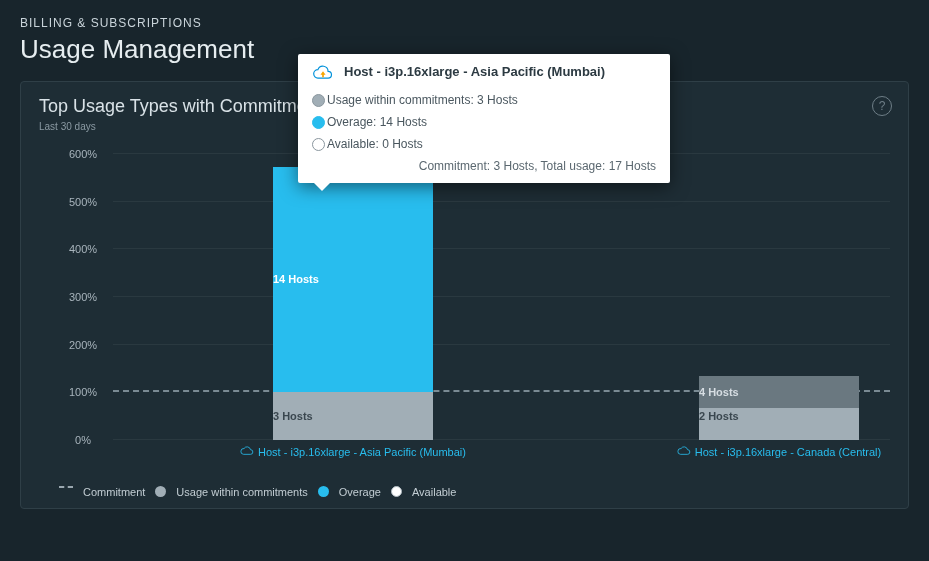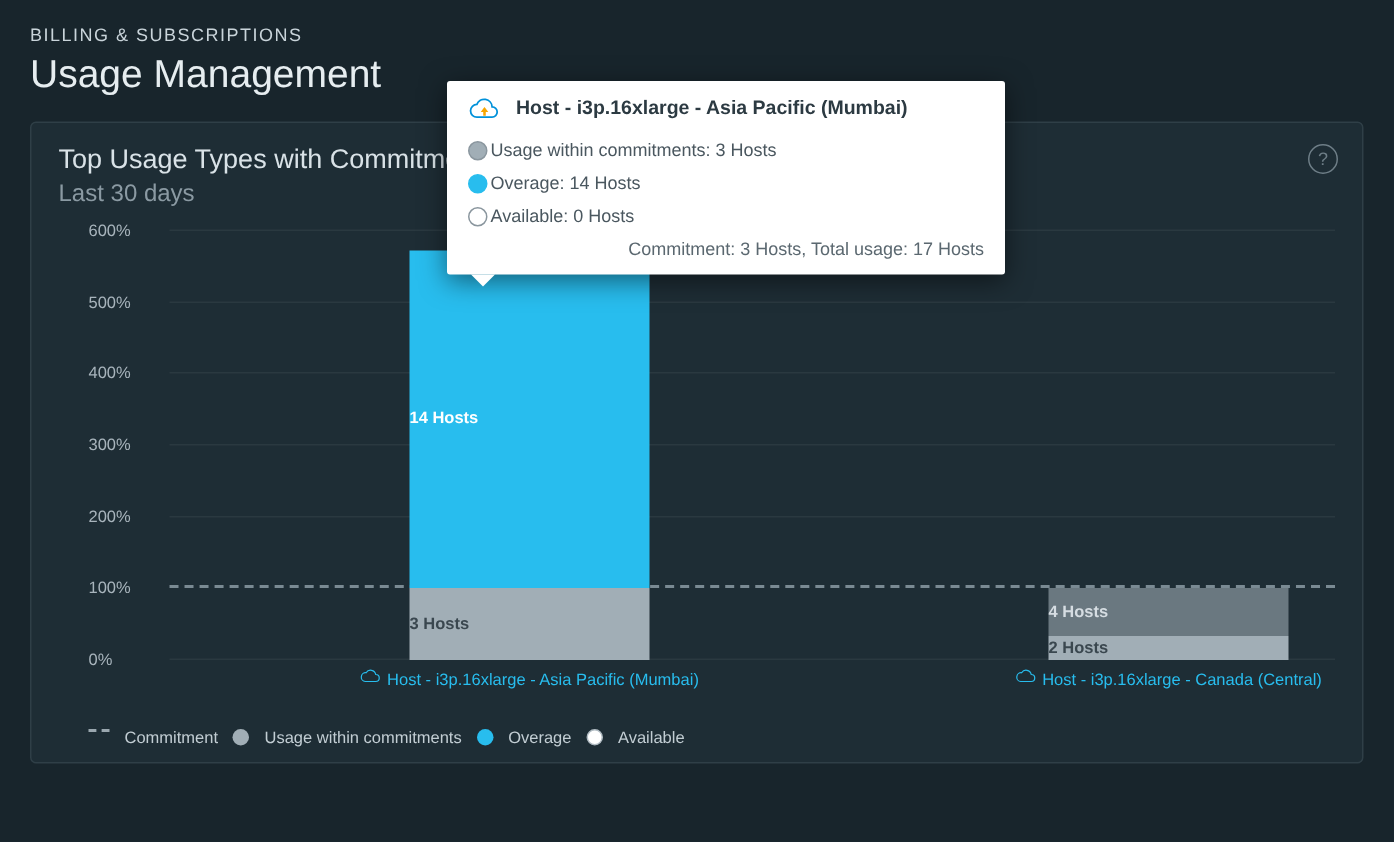--- a/index.html
+++ b/index.html
@@ -1,25 +1,25 @@
 <!DOCTYPE html>
 <html><head>
 <meta charset="utf-8">
 <style>
   html,body{margin:0;padding:0;background:#18252c;font-family:"Segoe UI",Arial,sans-serif;color:#c9d4da;width:929px;height:561px;overflow:hidden}
   .page{padding:16px 20px 0 20px;position:relative}
   .breadcrumb{font-size:12px;letter-spacing:1px;color:#c9d4da}
   .title{font-size:26px;font-weight:300;color:#e6edf0;margin:4px 0 16px 0}
   .panel{background:#1e2d35;border:1px solid #2f3f47;border-radius:4px;padding:14px 18px 8px 18px;position:relative;height:428px;box-sizing:border-box}
   .panel-title{font-size:18px;color:#d9e2e7;font-weight:400}
-  .panel-sub{font-size:16px;color:#8b9aa3;margin-top:4px}
+  .panel-sub{font-size:10px;color:#8b9aa3;margin-top:4px}
   .help{position:absolute;top:14px;right:16px;width:18px;height:18px;border:1px solid #6e7e87;border-radius:50%;color:#6e7e87;font-size:12px;line-height:18px;text-align:center}
   .chart{position:absolute;left:38px;right:18px;top:72px;bottom:52px}
   .plot{position:absolute;left:54px;right:0;top:0;bottom:16px}
-  .yticks div{position:absolute;left:-54px;width:48px;text-align:left;font-size:11px;color:#a8b4bc;transform:translateY(50%)}
+  .yticks div{position:absolute;left:-54px;width:48px;text-align:center;font-size:11px;color:#a8b4bc;transform:translateY(50%)}
   .gline{position:absolute;left:0;right:0;height:0;border-top:1px solid #2a3940}
   .gline.d{border-top:2px dashed #7a8a93}
   .barwrap{position:absolute;bottom:0;width:160px}
   .seg{width:100%;font-size:11px;font-weight:600}
   .seg-overage{background:#28bdee;color:#fff}
   .seg-within{background:#a1aeb6;color:#3a474f}
   .seg-avail{background:#6a7880;color:#d6dde2}
   .xlabel{position:absolute;top:100%;margin-top:6px;width:260px;left:50%;transform:translateX(-50%);text-align:center;font-size:11px;color:#28bdee;white-space:nowrap}
   .xlabel .ic{display:inline-block;vertical-align:middle;margin-right:4px}
   .legend{position:absolute;left:38px;bottom:10px;font-size:11px;color:#c2cdd3;display:flex;gap:10px}
@@ -79,21 +79,21 @@
           <div class="seg seg-within" style="height:48px;line-height:48px">3 Hosts</div>
           <div class="xlabel">
             <span class="ic"><svg class="mini-icn" viewBox="0 0 24 18">
                   <path d="M6 13a5 5 0 0 1 1-10 6 6 0 0 1 11 2 4 4 0 0 1 0 8H6z"></path>
                 </svg></span><span>Host - i3p.16xlarge - Asia Pacific (Mumbai)</span>
           </div>
         </div>
 
         <div class="barwrap" style="left:586px">
           <div class="seg seg-avail" style="height:32px;line-height:32px">4 Hosts</div>
-          <div class="seg seg-within" style="height:16px;line-height:16px">2 Hosts</div>
+          <div class="seg seg-within" style="height:32px;line-height:16px">2 Hosts</div>
           <div class="xlabel">
             <span class="ic"><svg class="mini-icn" viewBox="0 0 24 18">
                   <path d="M6 13a5 5 0 0 1 1-10 6 6 0 0 1 11 2 4 4 0 0 1 0 8H6z"></path>
                 </svg></span><span>Host - i3p.16xlarge - Canada (Central)</span>
           </div>
         </div>
       </div>
     </div>
 
     <div class="legend">

